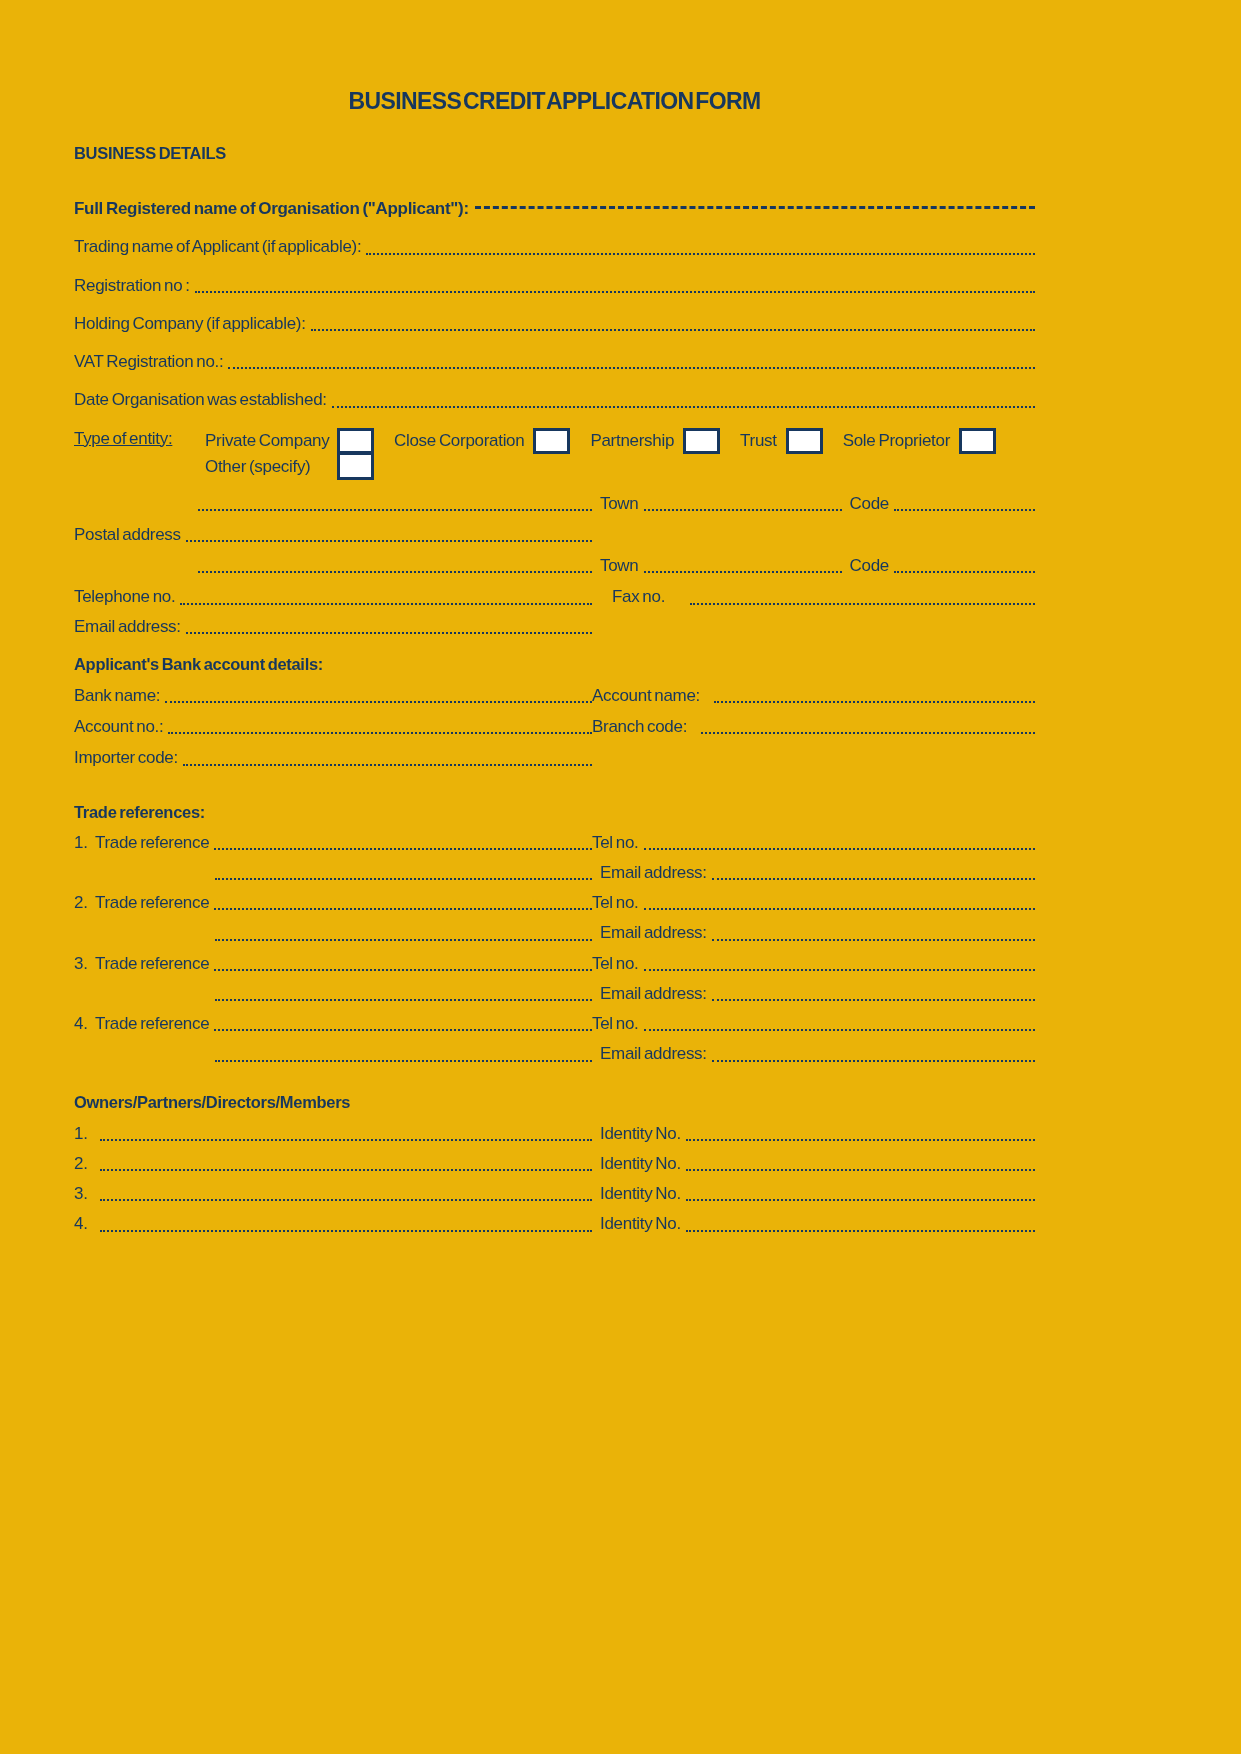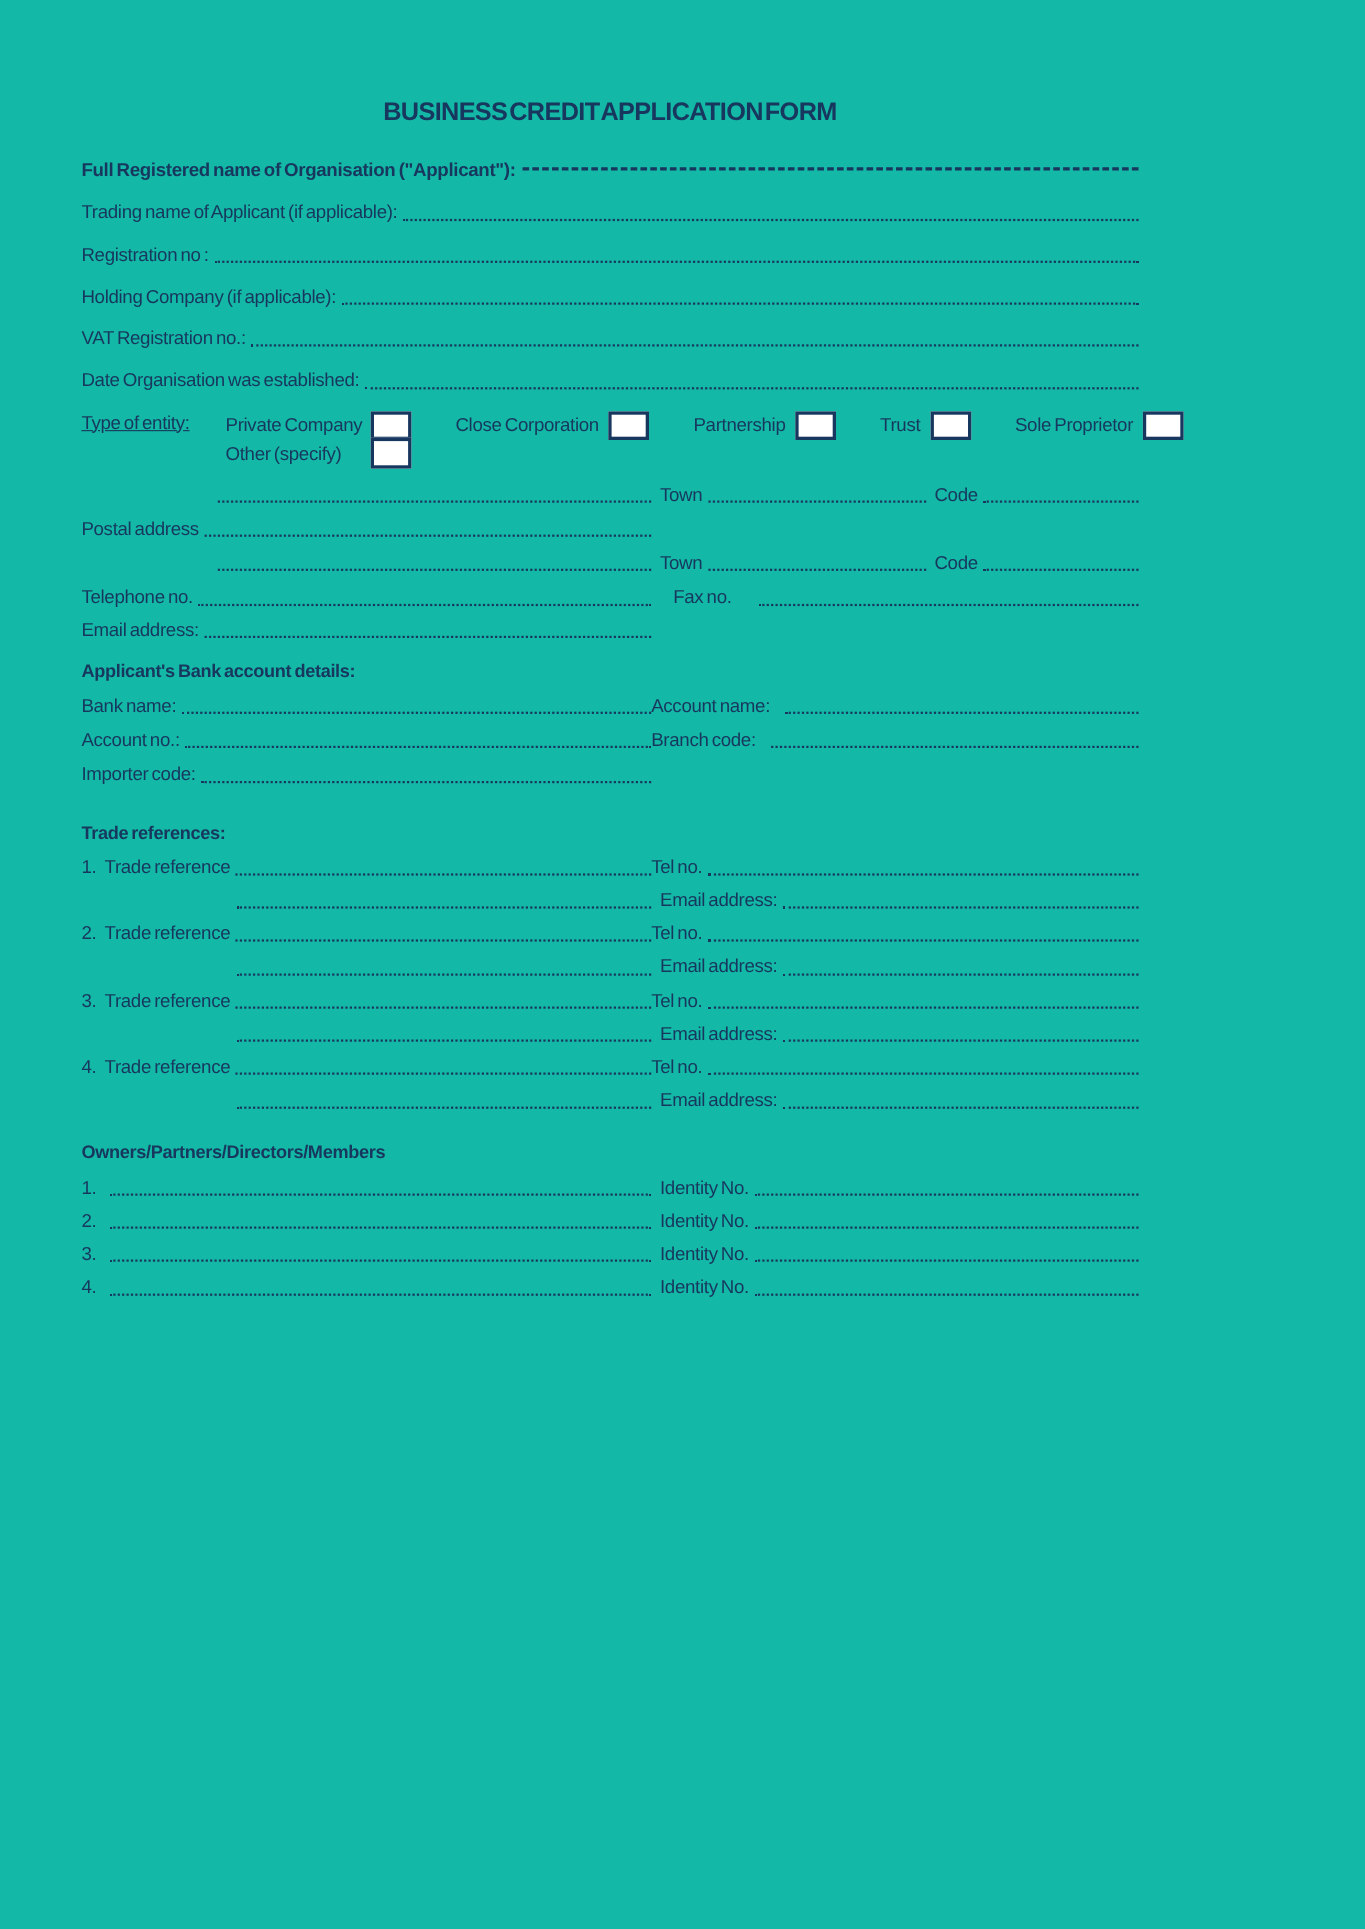--- a/index.html
+++ b/index.html
@@ -1,18 +1,18 @@
 <!DOCTYPE html>
 <html><head>
 <meta charset="utf-8">
 <style>
   * { margin:0; padding:0; box-sizing:border-box; }
   html,body { background:#e8e8e8; }
   .page {
-    width:1241px; height:1754px; margin:0 auto; background:#14b8a6;
+    width:1241px; height:1754px; margin:0 auto; background:#eab308;
     color:#17375E;
     font-family:"Liberation Sans", sans-serif;
     font-size:17px; letter-spacing:-0.3px; word-spacing:-1.5px;
     padding:88px 206px 0 74px;
     position:relative; overflow:hidden;
   }
   .title {
     text-align:center; font-weight:bold; font-size:23px;
     letter-spacing:-0.6px; word-spacing:-4px; margin-bottom:29px;
   }
@@ -44,21 +44,21 @@
   .heading-bank  { margin-top:18px; margin-bottom:11px; }
   .heading-trade { margin-top:34px; margin-bottom:10px; }
   .heading-owners{ margin-top:28px; margin-bottom:11px; }
 
   
   .entity-row { align-items:flex-start; margin-bottom:13px; }
   .entity-row .type-lbl { width:131px; margin-top:0;text-decoration:underline; }
   .entity-stack { display:flex; flex-direction:column; }
   .es-row { display:flex; align-items:center; height:26px; }
   .es-row .lbl { width:132px; }
-  .entity-group { display:flex; align-items:center; margin-left:40px; margin-top:0; }
+  .entity-group { display:flex; align-items:center; margin-left:20px; margin-top:0; }
   .entity-group .lbl { margin-right:9px; }
   .checkbox {
     display:inline-block; width:37px; height:26px;
     border:3px solid #17375E; background:#fff; flex:0 0 auto;
   }
   .es-row + .es-row .checkbox { margin-top:-1px; height:28px; }
 
   
   .ind-addr { margin-left:124px; }
   .ind-trade { margin-left:141px; }
@@ -66,20 +66,21 @@
   .gap-r8 { padding-left:8px; }
   .ml14 { margin-left:14px; }
 </style>
 </head>
 <body>
 
 <div class="page">
 
   <div class="title">BUSINESS CREDIT APPLICATION FORM</div>
 
+  <div class="section-heading heading-business">BUSINESS DETAILS</div>
 
   <div class="row mb17">
     <span class="lbl bold">Full Registered name of Organisation ("Applicant"):</span>
     <span class="fill dashline"></span>
   </div>
 
   <div class="row mb17">
     <span class="lbl">Trading name of Applicant (if applicable):</span>
     <span class="fill dotline"></span>
   </div>

